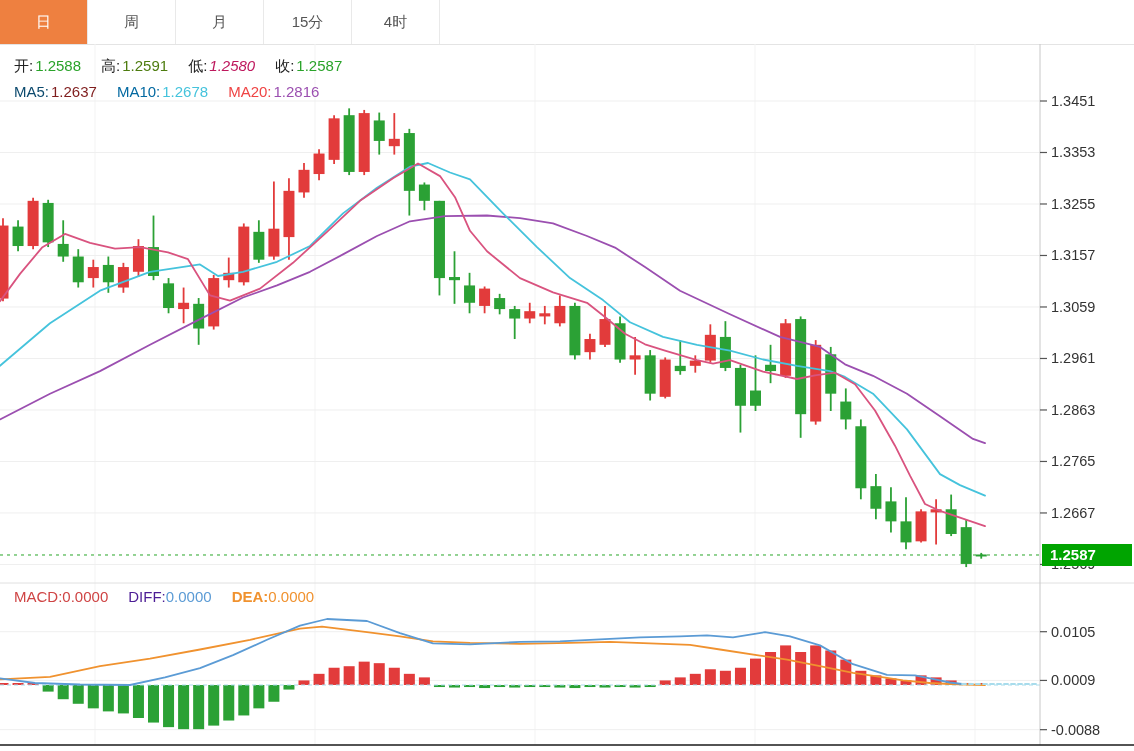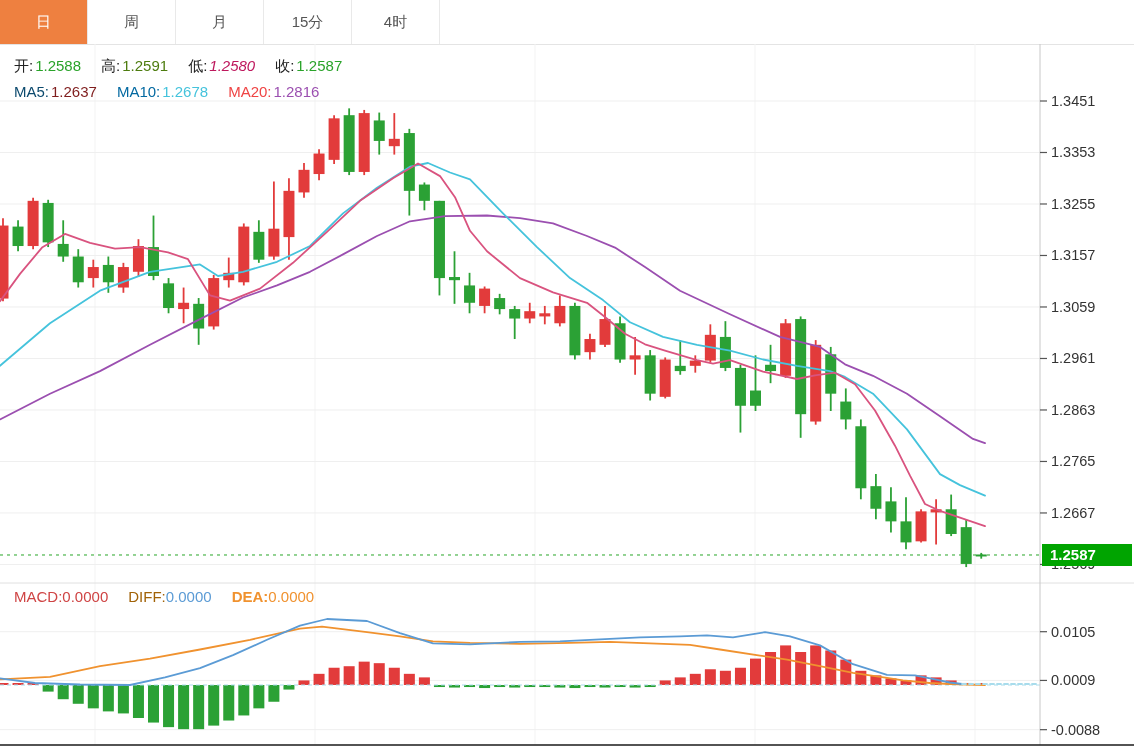--- a/index.html
+++ b/index.html
@@ -61,21 +61,21 @@
   <span class="info-pair">
     <span style="color: #ef4444;">MA20:</span><span class="val" style="color: rgb(155, 79, 176);">1.2816</span>
   </span>
 </div>
 
 <div class="info-row" id="macd-row">
   <span class="info-pair">
     <span style="color: rgb(207, 68, 68);">MACD:</span><span style="color: rgb(207, 68, 68);">0.0000</span>
   </span>
   <span class="info-pair">
-    <span style="color: #a16207;">DIFF:</span><span style="color: rgb(91, 155, 213);">0.0000</span>
+    <span style="color: #4c1d95;">DIFF:</span><span style="color: rgb(91, 155, 213);">0.0000</span>
   </span>
   <span class="info-pair">
     <span style="color: rgb(240, 146, 47); font-weight: bold;">DEA:</span><span style="color: rgb(240, 146, 47);">0.0000</span>
   </span>
 </div>
 
 <svg id="chart-svg" width="1134" height="707" viewBox="0 0 1134 707">
     <g>
       <line x1="95" y1="0" x2="95" y2="701" stroke="#f3f3f3" stroke-width="1"></line>
       <line x1="315" y1="0" x2="315" y2="701" stroke="#f3f3f3" stroke-width="1"></line>

